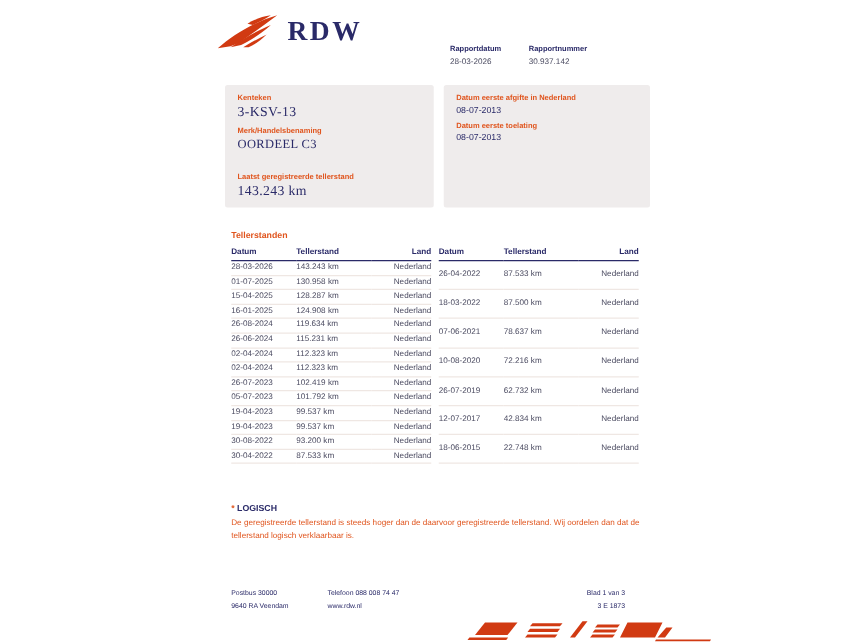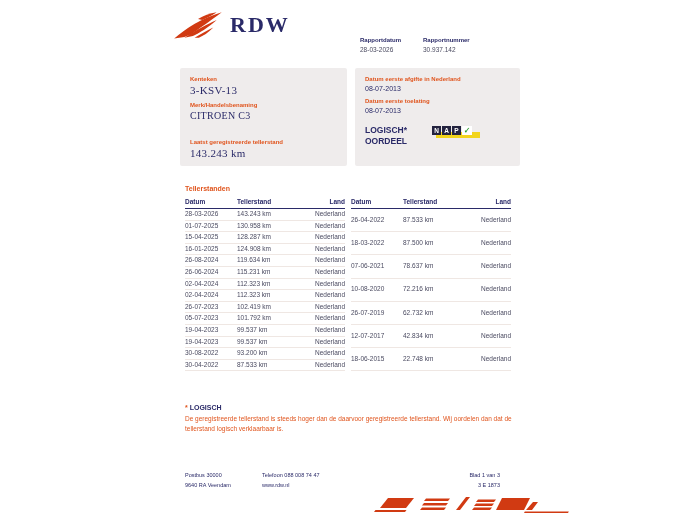--- a/index.html
+++ b/index.html
@@ -110,46 +110,31 @@
     <div>
       <div class="meta-label">Rapportnummer</div>
       <div class="meta-value">30.937.142</div>
     </div>
   </div>
 
   <div class="card card-left">
     <div class="fld-label">Kenteken</div>
     <div class="fld-value">3-KSV-13</div>
     <div class="fld-label">Merk/Handelsbenaming</div>
-    <div class="fld-value" style="font-size:10px;">CITROEN C3</div>
+    <div class="fld-value" style="font-size:10px;">OORDEEL C3</div>
     <div class="fld-gap"></div>
     <div class="fld-label">Laatst geregistreerde tellerstand</div>
     <div class="fld-value">143.243 km</div>
   </div>
 
   <div class="card card-right">
     <div class="fld-label">Datum eerste afgifte in Nederland</div>
     <div class="fld-value-sm">08-07-2013</div>
     <div class="fld-label">Datum eerste toelating</div>
     <div class="fld-value-sm">08-07-2013</div>
-    <div class="oordeel-row">
-      <div class="oordeel-text">
-        <div>LOGISCH*</div>
-        <div>OORDEEL</div>
-      </div>
-      <div class="nap">
-        <div class="nap-yellow"></div>
-        <div class="nap-letters">
-          <span class="nap-letter">N</span>
-          <span class="nap-letter">A</span>
-          <span class="nap-letter">P</span>
-          <span class="nap-check">✓</span>
-        </div>
-      </div>
-    </div>
   </div>
 
   <div class="tables">
     <div class="tables-title">Tellerstanden</div>
     <div class="tables-row">
       <table>
         <colgroup>
             <col class="c-datum">
             <col class="c-teller">
             <col class="c-land">

